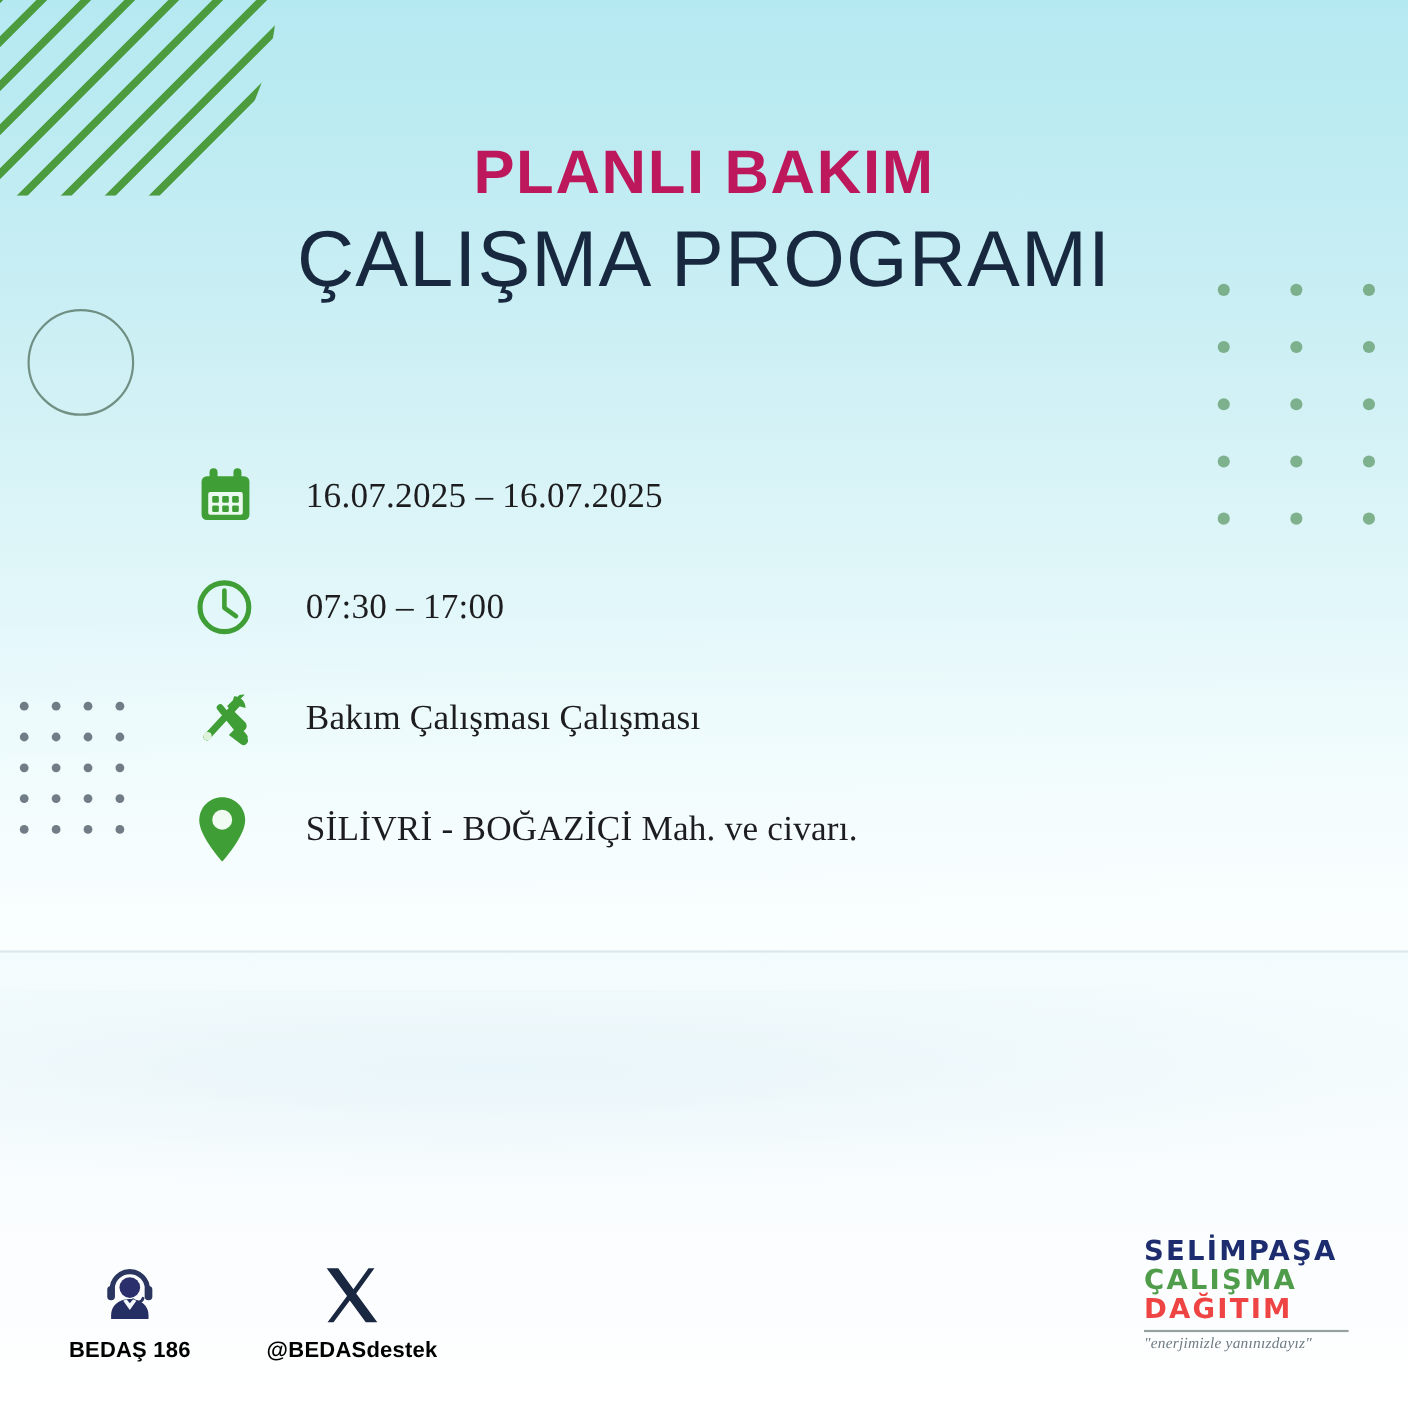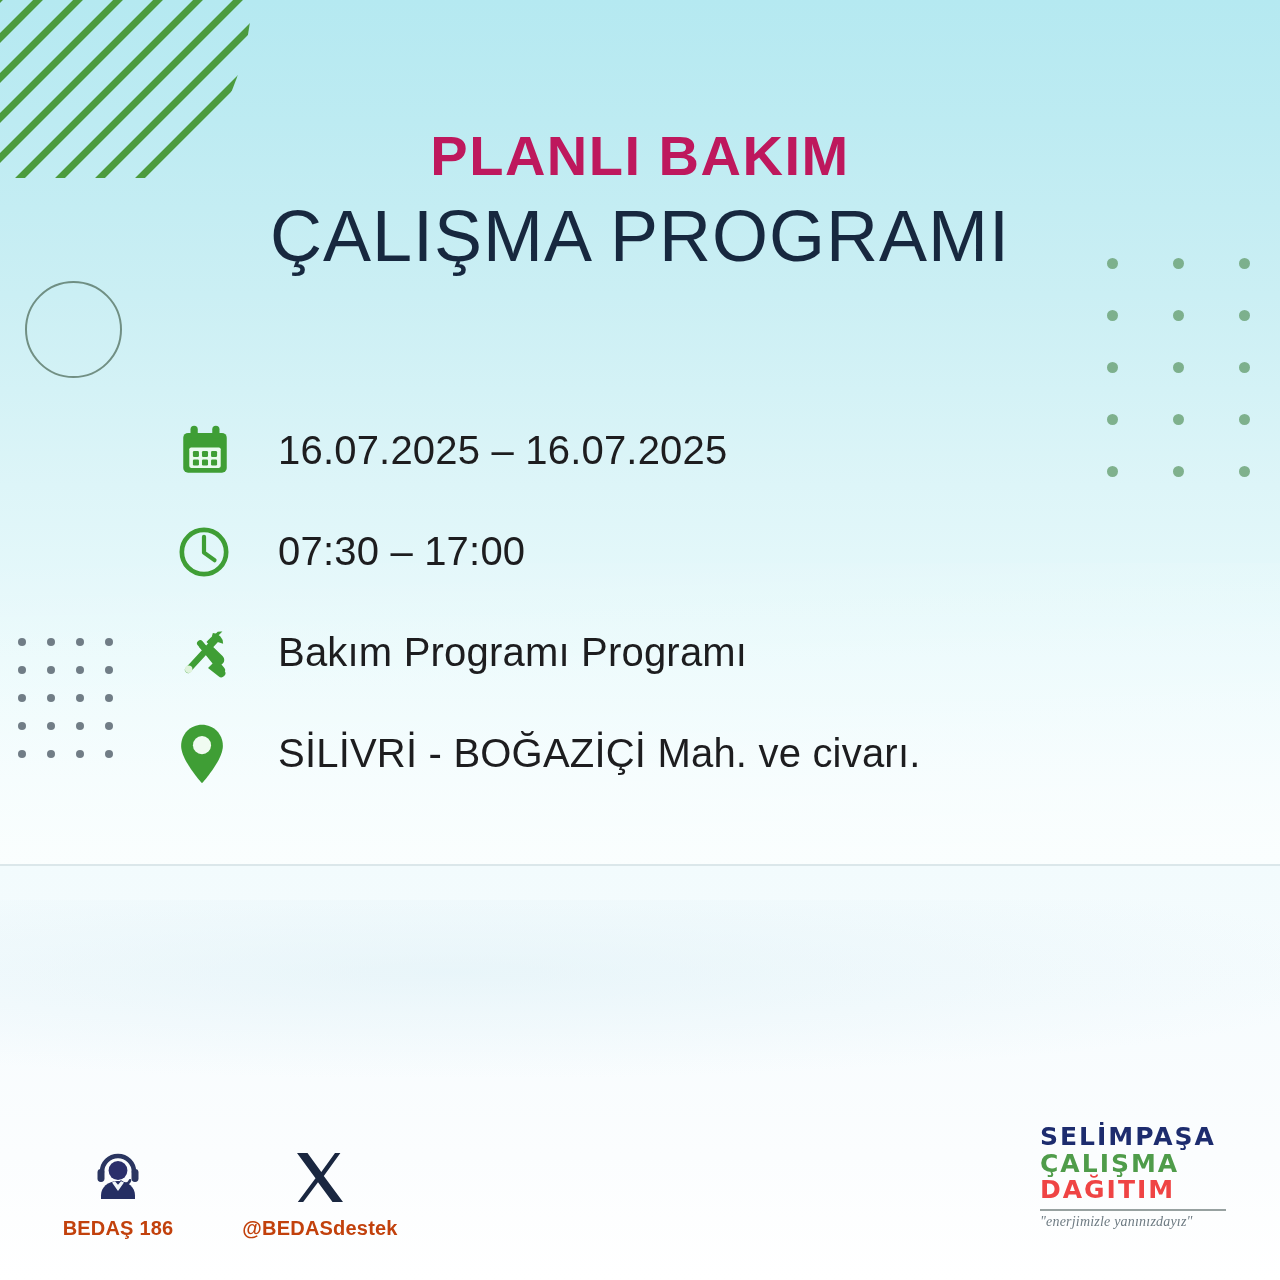--- a/index.html
+++ b/index.html
@@ -144,26 +144,26 @@
   .info-icon {
     width: 62px;
     min-width: 62px;
     height: 70px;
     display: flex;
     align-items: center;
     justify-content: flex-start;
   }
   .info-text {
     margin-left: 40px;
-    font-size: 40px;
+    font-size: 32px;
     font-weight: 400;
     color: #1d1d1f;
     letter-spacing: 0.2px;
     white-space: nowrap;
-    font-family: Liberation Sans, sans-serif;
+    font-family: Liberation Serif, serif;
   }
 
   
   .footer {
     position: absolute;
     left: 48px; top: 1144px;
     display: flex;
     align-items: flex-end;
     gap: 62px;
   }
@@ -171,21 +171,21 @@
     width: 140px;
     display: flex;
     flex-direction: column;
     align-items: center;
     gap: 11px;
   }
   .foot-ico { height: 62px; display: flex; align-items: flex-end; justify-content: center; }
   .foot-label {
     font-size: 20px;
     font-weight: 700;
-    color: #c2410c;
+    color: #000000;
     letter-spacing: .2px;
     white-space: nowrap;
     font-family: "Liberation Sans", sans-serif;
   }
 
   
   .brand {
     position: absolute;
     right: 44px; top: 1124px;
     width: 196px;
@@ -346,21 +346,21 @@
             <line x1="10" y1="38" x2="33" y2="13"></line>
           </g>
           <g stroke="#3f9e35" stroke-width="5.2" stroke-linecap="round" fill="none">
             <line x1="38" y1="38" x2="20" y2="16"></line>
           </g>
           <path d="M30.5 7.5 a8.6 8.6 0 0 1 8.5 8.8 l-5.2 -1.6 -4.4 4.4 -4.2 -4.2 4.4 -4.4 z" fill="#3f9e35"></path>
           <circle cx="10.5" cy="37.5" r="3.1" fill="#dff3dc"></circle>
           <path d="M33 30 l7 8.4 a3.4 3.4 0 0 1 -4.8 4.8 L26.5 36.5 z" fill="#3f9e35"></path>
         </svg>
       </div>
-      <div class="info-text">Bakım Programı Programı</div>
+      <div class="info-text">Bakım Çalışması Çalışması</div>
     </div>
 
     <div class="info-row">
       <div class="info-icon">
         <svg width="52" height="62" viewBox="0 0 40 52" aria-hidden="true">
           <path d="M20 1.5 C10.3 1.5 2.5 9.3 2.5 19 C2.5 31.5 20 50.5 20 50.5 C20 50.5 37.5 31.5 37.5 19 C37.5 9.3 29.7 1.5 20 1.5 Z" fill="#3f9e35"></path>
           <circle cx="20" cy="18.6" r="7.6" fill="#f0fbf1"></circle>
         </svg>
       </div>
       <div class="info-text">SİLİVRİ  - BOĞAZİÇİ Mah. ve civarı.</div>

